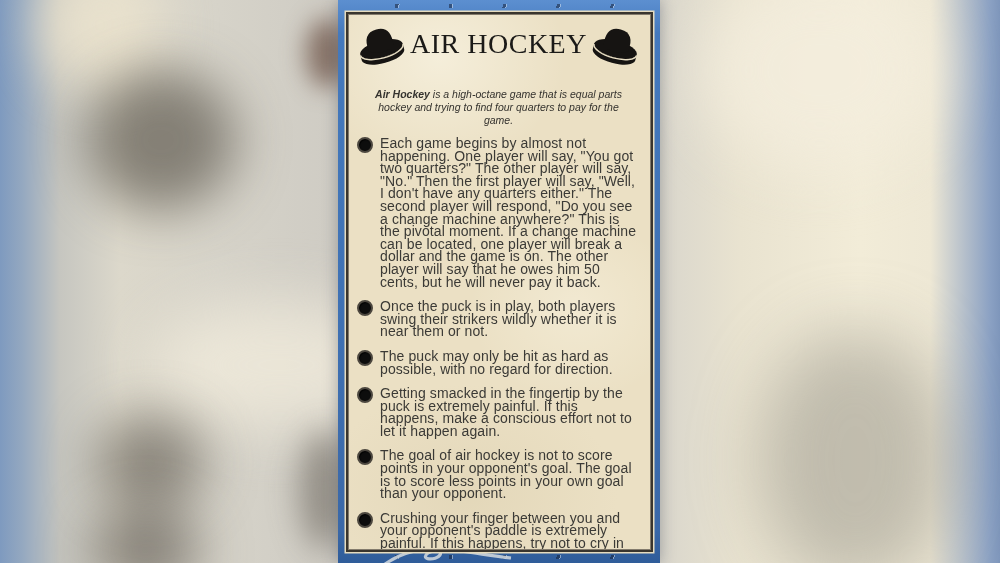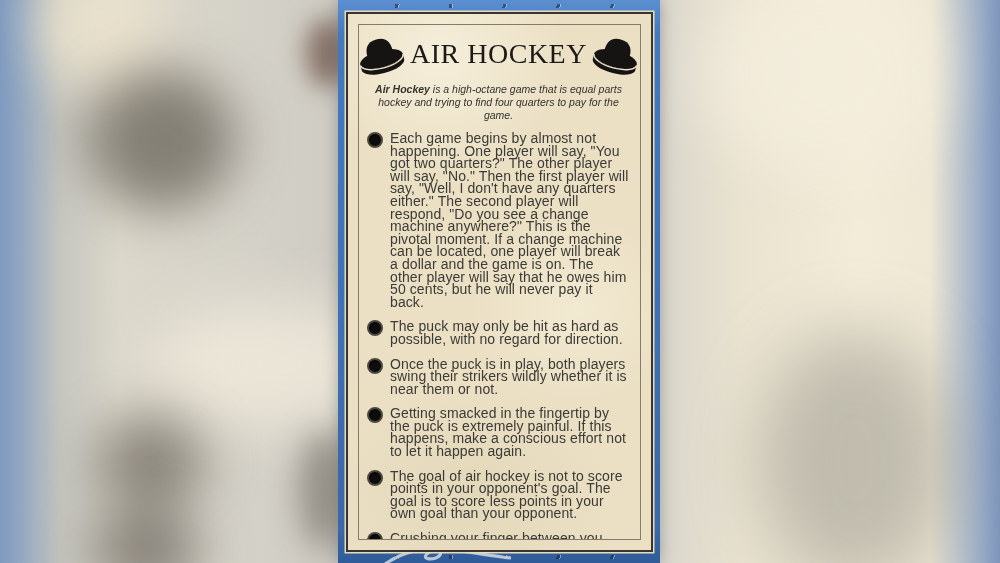--- a/index.html
+++ b/index.html
@@ -39,34 +39,34 @@
   .ticks.bottom { bottom:4px; }
   .lasso { position:absolute; left:45px; bottom:0; }
 
   .paper-outer { position:relative; width:100%; height:100%;
     border:2px solid #39352e; box-shadow:0 0 0 1.5px #e6dcbf;
     background:
       radial-gradient(ellipse 60% 30% at 30% 8%, rgba(255,252,240,.5), transparent 70%),
       radial-gradient(ellipse 50% 25% at 75% 55%, rgba(255,250,235,.35), transparent 70%),
       radial-gradient(ellipse 70% 30% at 40% 90%, rgba(216,203,170,.4), transparent 70%),
       #ebe0c4;
-    padding:10px;
+    padding:0;
   }
   .paper-inner { width:100%; height:100%; border:1px solid #837b6c; padding:4px 10px 0 8px; overflow:hidden; }
 
   
   .title-row { display:flex; align-items:center; justify-content:center; gap:2px; margin-top:1px; height:48px; }
   .poster-title { font-family:"Liberation Serif", serif; font-weight:normal; font-size:28px;
     letter-spacing:.5px; color:#1b1a18; white-space:nowrap; }
   .mallet { flex:0 0 auto; }
   .mallet.flip { transform:scaleX(-1); }
 
   
   .intro { text-align:center; font-style:italic; font-size:10.5px; line-height:13px;
-    color:#34322e; margin:5px auto 10px; width:95%; }
+    color:#34322e; margin:20px auto 10px; width:95%; }
   .intro b { font-weight:bold; }
 
   
   .rules { list-style:none; }
   .rule { position:relative; padding-left:23px; margin-bottom:12px; }
   .puck { position:absolute; left:0; top:0; width:16px; height:16px; border-radius:50%;
     background:#0d0d0d; border:2px solid #4c473f;
     box-shadow:inset 1px 1px 1px rgba(0,0,0,.9); }
   .rule p { font-size:14px; line-height:12.6px; color:#3b3a36; letter-spacing:.1px; }
 </style>
@@ -119,25 +119,25 @@
 
         <p class="intro"><b>Air Hockey</b><span> is a high-octane game that is equal parts hockey and trying to find four quarters to pay for the game.</span></p>
 
         <ul class="rules">
           <li class="rule">
             <span class="puck"></span>
             <p>Each game begins by almost not happening. One player will say, "You got two quarters?" The other player will say, "No." Then the first player will say, "Well, I don't have any quarters either." The second player will respond, "Do you see a change machine anywhere?" This is the pivotal moment. If a change machine can be located, one player will break a dollar and the game is on. The other player will say that he owes him 50 cents, but he will never pay it back.</p>
           </li>
           <li class="rule">
             <span class="puck"></span>
-            <p>The puck may only be hit as hard as possible, with no regard for direction.</p>
+            <p>Once the puck is in play, both players swing their strikers wildly whether it is near them or not.</p>
           </li>
           <li class="rule">
             <span class="puck"></span>
-            <p>Once the puck is in play, both players swing their strikers wildly whether it is near them or not.</p>
+            <p>The puck may only be hit as hard as possible, with no regard for direction.</p>
           </li>
           <li class="rule">
             <span class="puck"></span>
             <p>Getting smacked in the fingertip by the puck is extremely painful. If this happens, make a conscious effort not to let it happen again.</p>
           </li>
           <li class="rule">
             <span class="puck"></span>
             <p>The goal of air hockey is not to score points in your opponent's goal. The goal is to score less points in your own goal than your opponent.</p>
           </li>
           <li class="rule">

